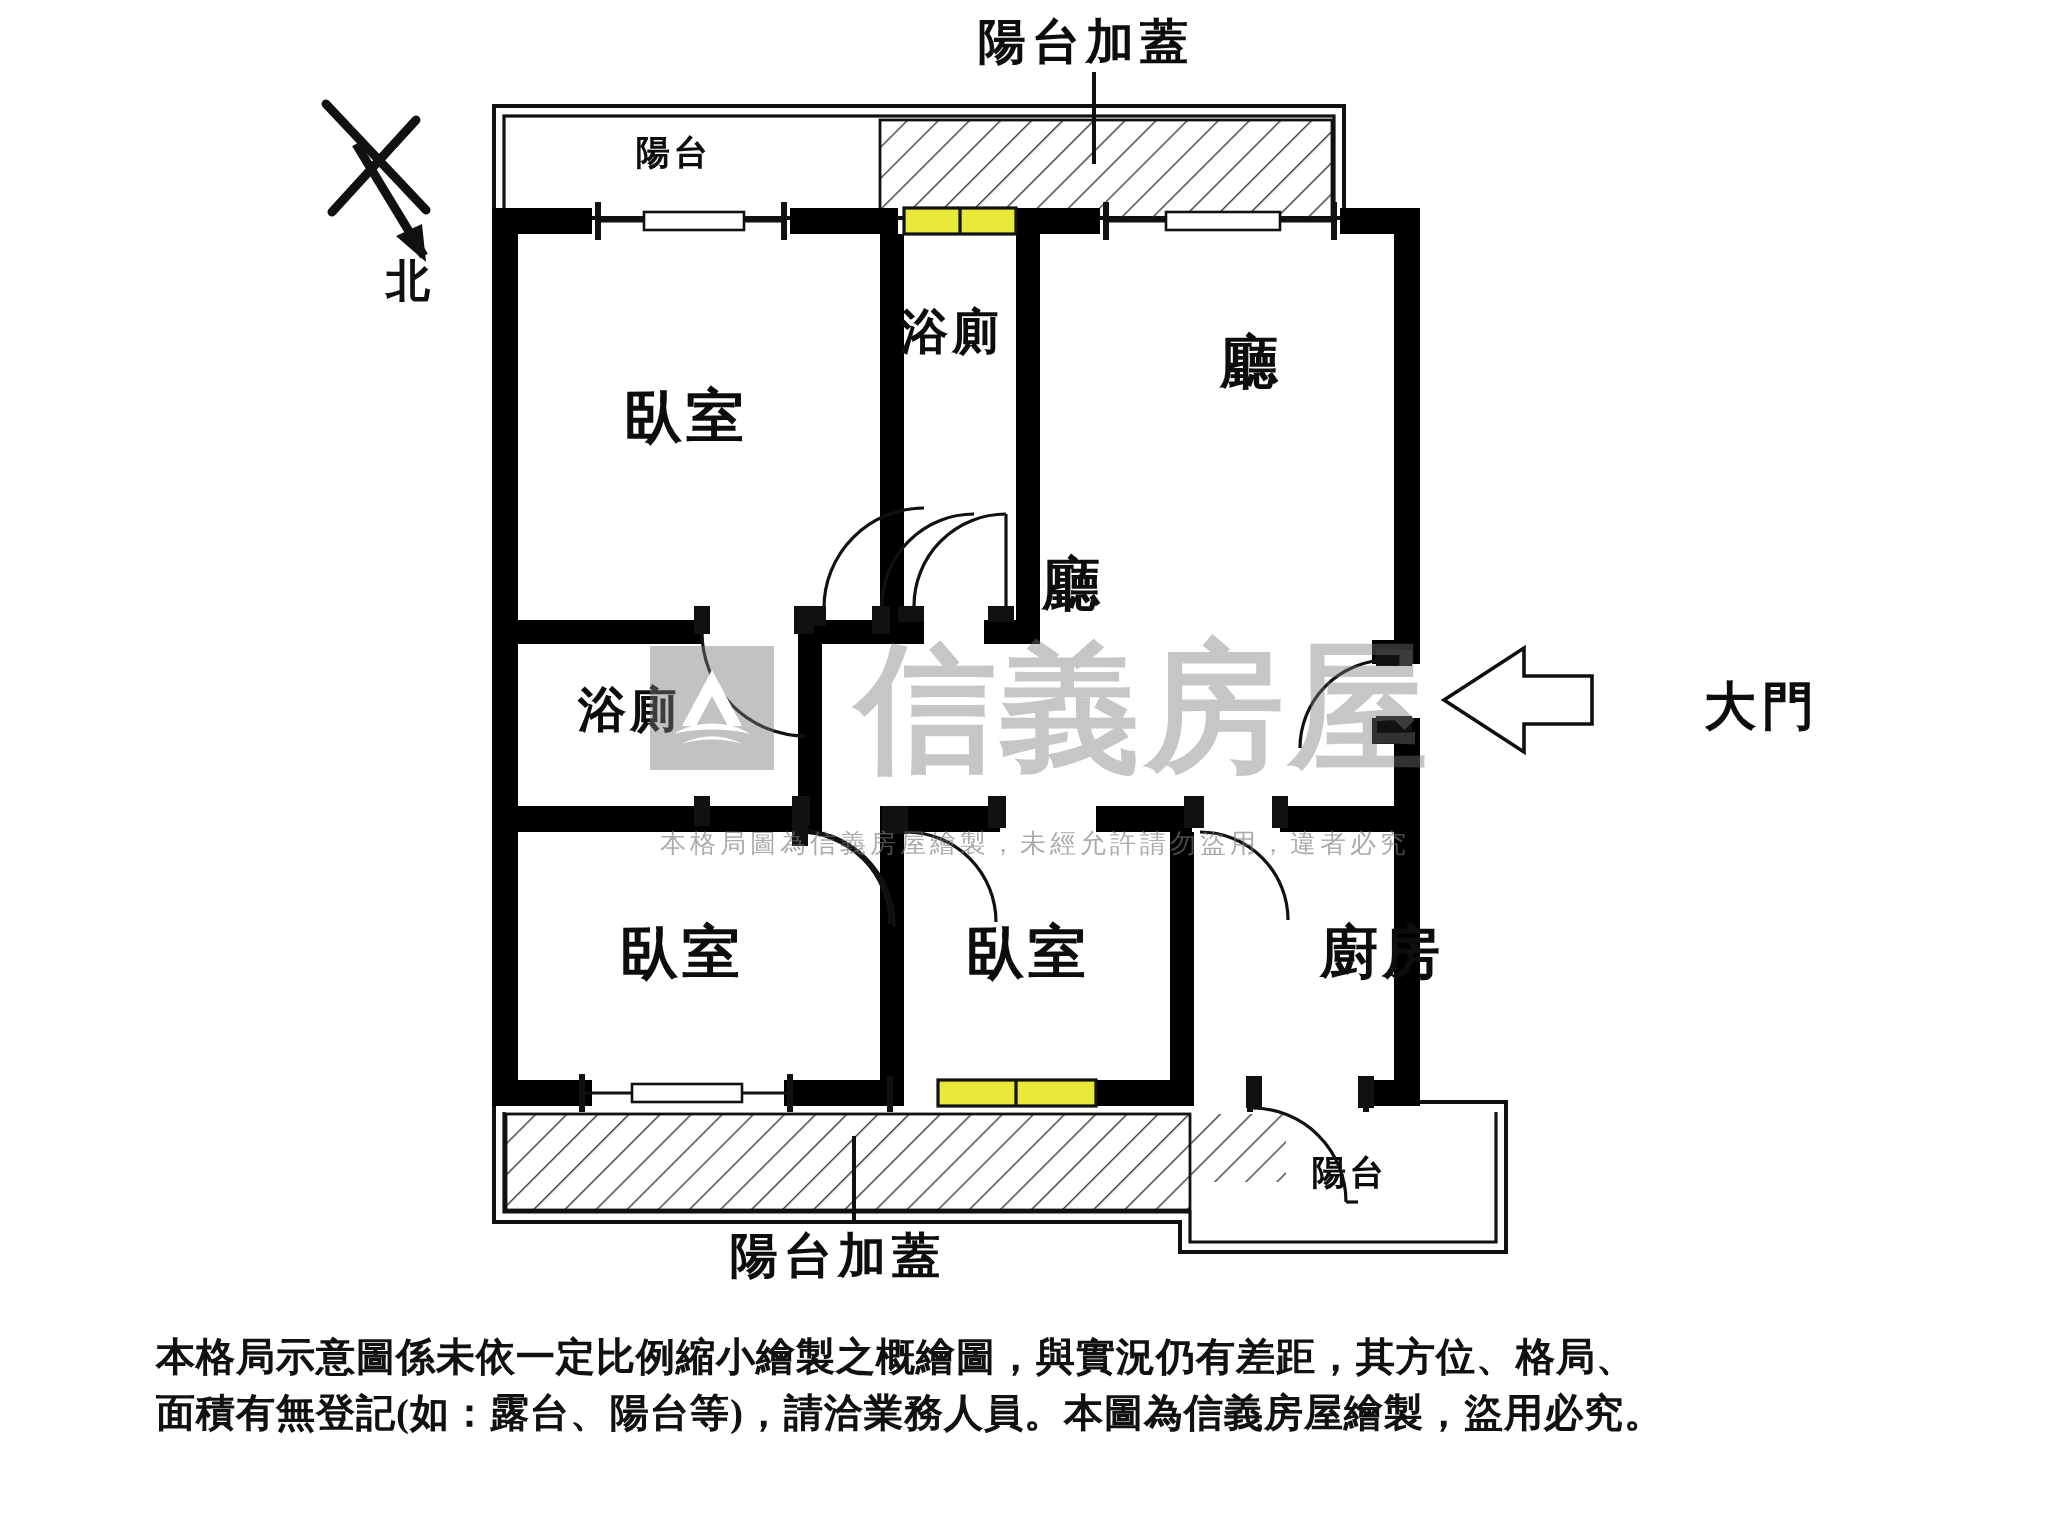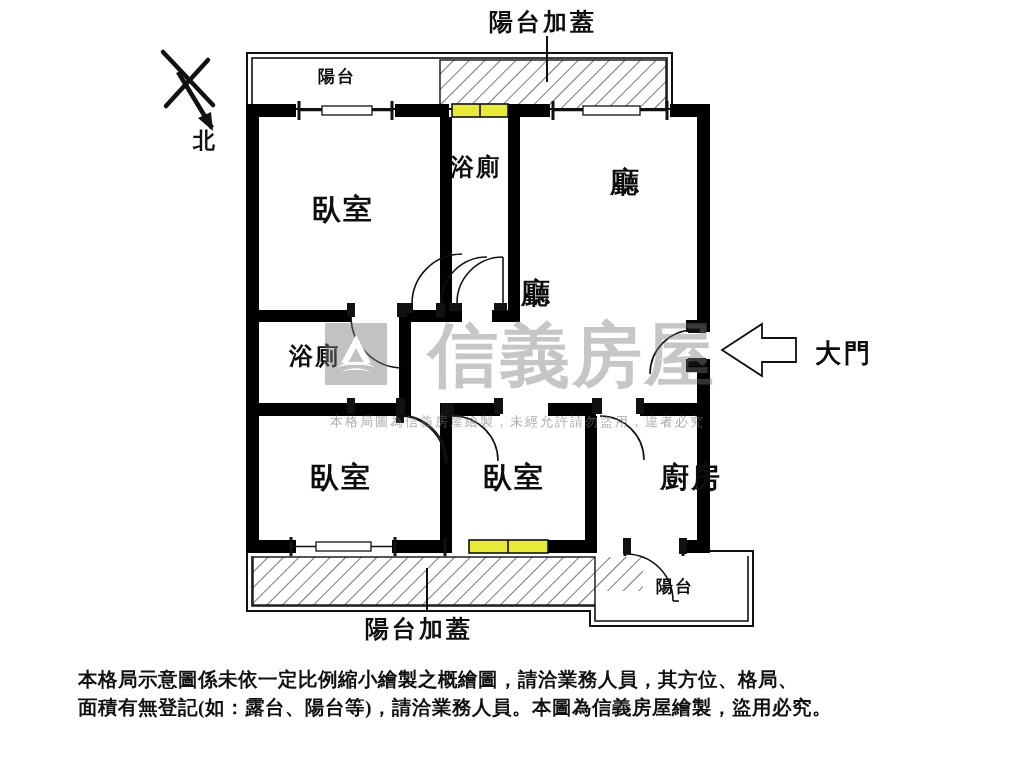--- a/index.html
+++ b/index.html
@@ -320,21 +320,21 @@
 
     <line x1="547" y1="36" x2="547" y2="82" stroke="#111" stroke-width="2"></line>
     <line x1="427" y1="568" x2="427" y2="612" stroke="#111" stroke-width="2"></line>
 
   </svg>
 
   <div class="compass-label cjk" style="left:193px; top:126px;">北</div>
 
   <div class="ann-label cjk" style="left:489px; top:10px;">陽台加蓋</div>
   <div class="ann-label cjk" style="left:365px; top:617px;">陽台加蓋</div>
-  <div class="door-label cjk" style="left:815px; top:336px;">大門</div>
+  <div class="door-label cjk" style="left:852px; top:336px;">大門</div>
 
   <div class="room-label sz-sm cjk" style="left:318px; top:68px;">陽台</div>
 
   <div class="room-label sz-lg cjk" style="left:312px; top:195px;">臥室</div>
 
   <div class="room-label sz-md cjk" style="left:450px; top:155px;">浴廁</div>
 
   <div class="room-label sz-lg cjk" style="left:610px; top:168px;">廳</div>
 
   <div class="room-label sz-lg cjk" style="left:521px; top:279px;">廳</div>
@@ -355,17 +355,17 @@
         <path d="M25 2 L40 30 L33 30 L25 15 L17 30 L10 30 Z" fill="#ffffff"></path>
         <path d="M6 34 C16 27, 34 27, 44 34 C34 31, 16 31, 6 34 Z" fill="#ffffff"></path>
         <path d="M10 39 C18 34, 32 34, 40 39 C32 36, 18 36, 10 39 Z" fill="#ffffff"></path>
       </svg>
     </div>
     <div class="wm-text cjk">信義房屋</div>
   </div>
   <div id="wm-sub" class="cjk">本格局圖為信義房屋繪製，未經允許請勿盜用，違者必究</div>
 
   <div id="disclaimer" class="cjk">
-    <p>本格局示意圖係未依一定比例縮小繪製之概繪圖，請洽業務人員，其方位、格局、</p>
+    <p>本格局示意圖係未依一定比例縮小繪製之概繪圖，與實況仍有差距，其方位、格局、</p>
     <p>面積有無登記(如：露台、陽台等)，請洽業務人員。本圖為信義房屋繪製，盜用必究。</p>
   </div>
 
 </div>
 
 </body></html>

